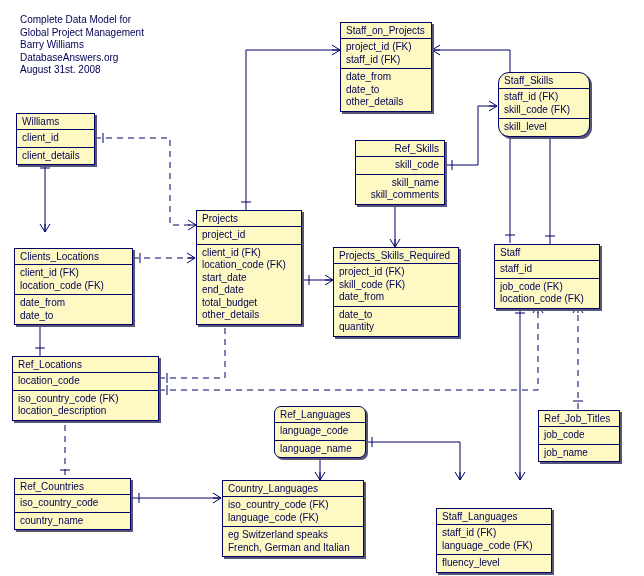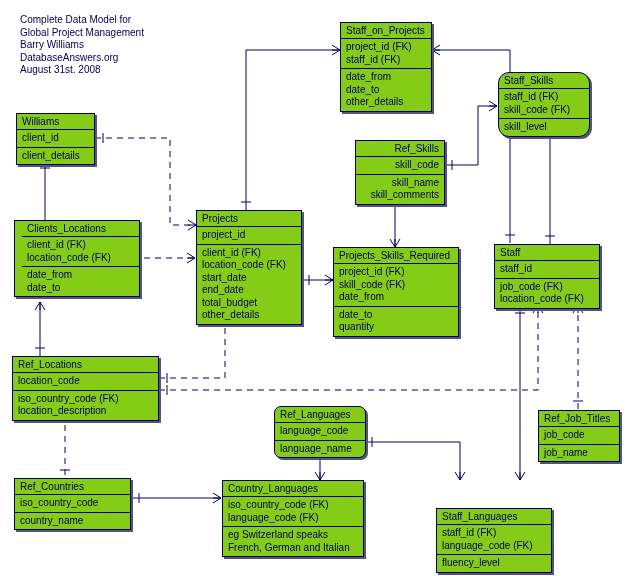--- a/index.html
+++ b/index.html
@@ -14,21 +14,21 @@
     color: #000055;
   }
   .title-block {
     position: absolute;
     left: 20px;
     top: 14px;
     line-height: 1.25em;
   }
   .entity {
     position: absolute;
-    background: #84cc16;
+    background: #fef9c3;
     border: 1px solid #000066;
     box-shadow: 2px 2px 0 #555577;
   }
   .entity .name {
     border-bottom: 1px solid #000066;
     padding: 2px 5px 2px 5px;
     white-space: nowrap;
   }
   .entity .section {
     border-bottom: 1px solid #000066;
@@ -162,21 +162,21 @@
 <div class="entity" style="left:16px; top:113px; width:77px;">
   <div class="name">Williams</div>
   <div class="section">
       <div class="row">client_id</div>
     </div>
   <div class="section">
       <div class="row">client_details</div>
     </div>
 </div>
 
-<div class="entity" style="left:14px; top:220px; width:117px;padding-left:7px;">
+<div class="entity" style="left:14px; top:248px; width:117px;">
   <div class="name">Clients_Locations</div>
   <div class="section">
     <div class="row">client_id (FK)</div>
     <div class="row">location_code (FK)</div>
   </div>
   <div class="section">
     <div class="row">date_from</div>
     <div class="row">date_to</div>
   </div>
 </div>

